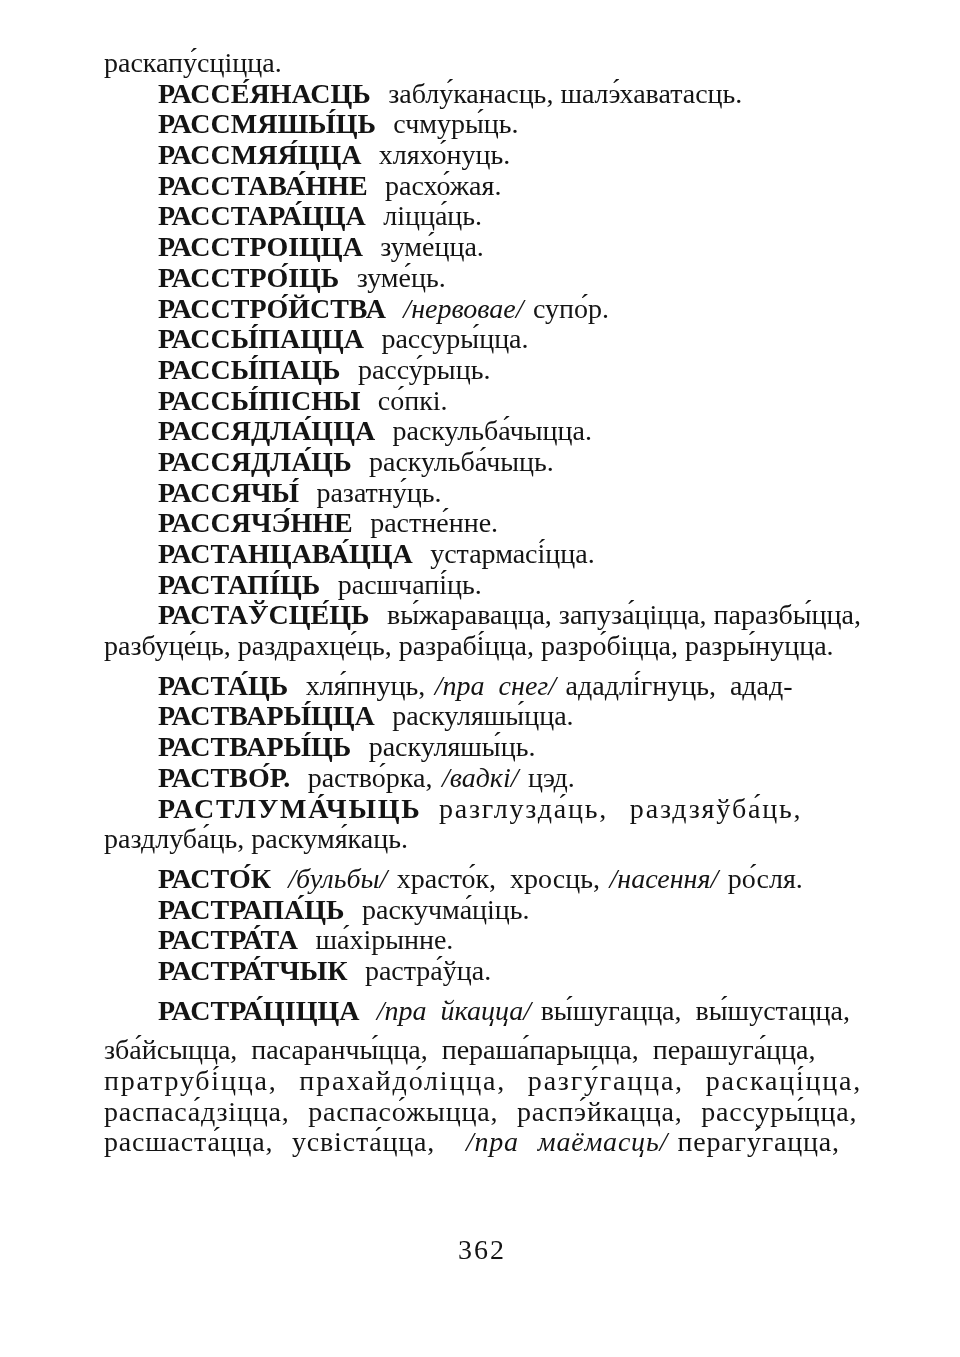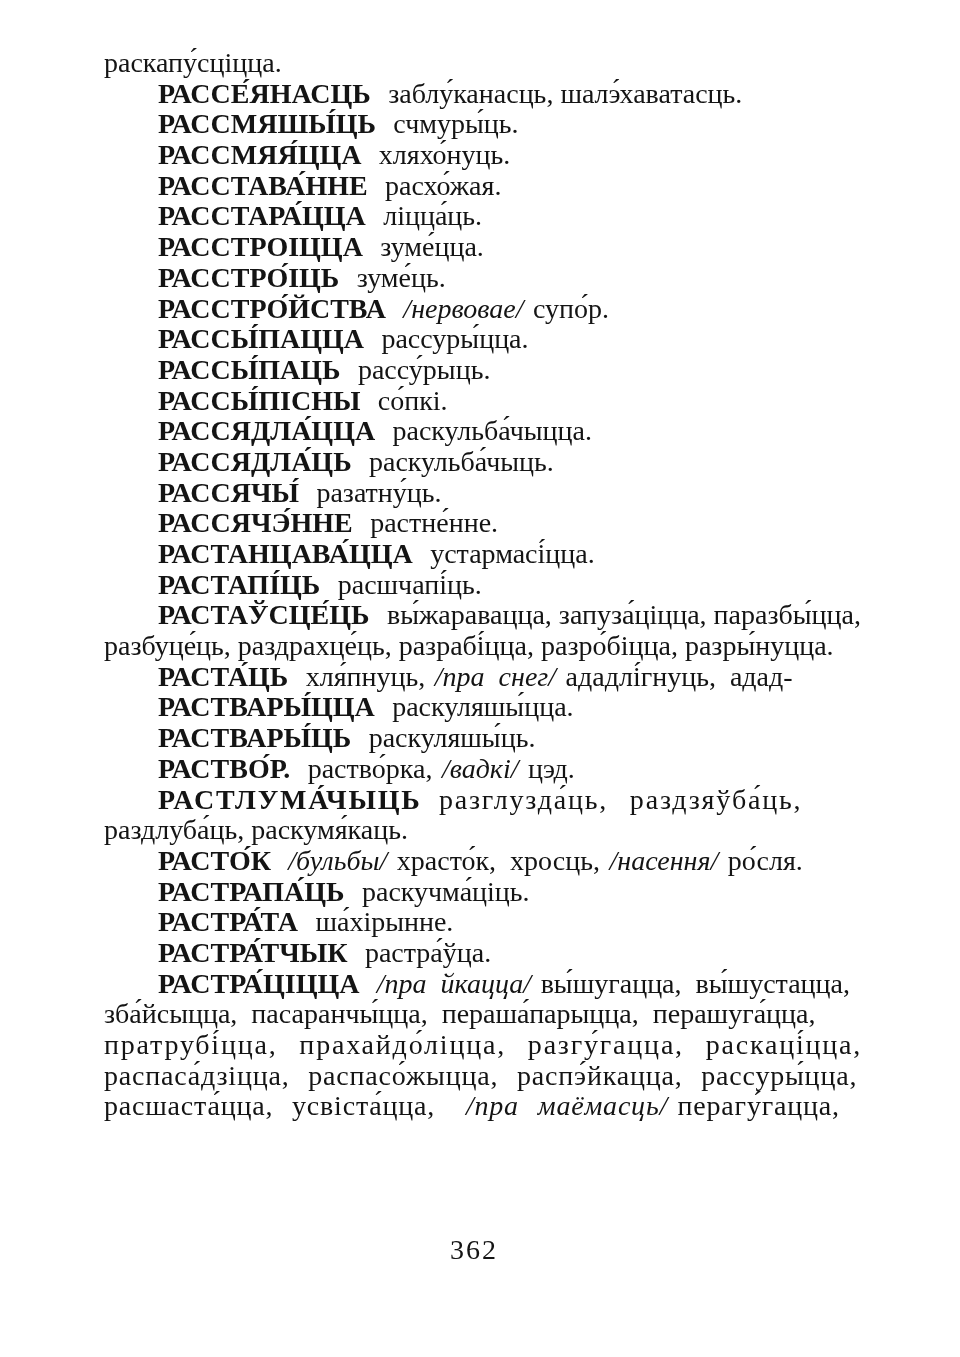--- a/index.html
+++ b/index.html
@@ -27,28 +27,28 @@
     line-height: 30.7px;
     height: 30.7px;
     white-space: nowrap;
   }
   .line.indent { padding-left: 54px; }
   .seg.head { font-weight: 700; }
   .seg.ital { font-style: italic; }
   .seg + .seg { margin-left: 0.34em; }
   .seg.head + .seg { margin-left: 0.62em; }
   
-  .sp-a { word-spacing: 7px; }
+  .sp-a { word-spacing: 7px; margin-top: 9px; }
   .sp-b { word-spacing: 11px; letter-spacing: 0.8px; }
   .sp-c { word-spacing: 13px; letter-spacing: 1.8px; }
   .sp-b .seg.ital { margin-left: 1.1em; }
   .page-number {
     position: absolute;
     top: 1234px;
-    left: 0;
+    left: 8px;
     width: 948px;
     text-align: center;
     font-size: 28px;
     letter-spacing: 2px;
   }
 </style>
 </head>
 <body>
 
 <div class="text-block">

